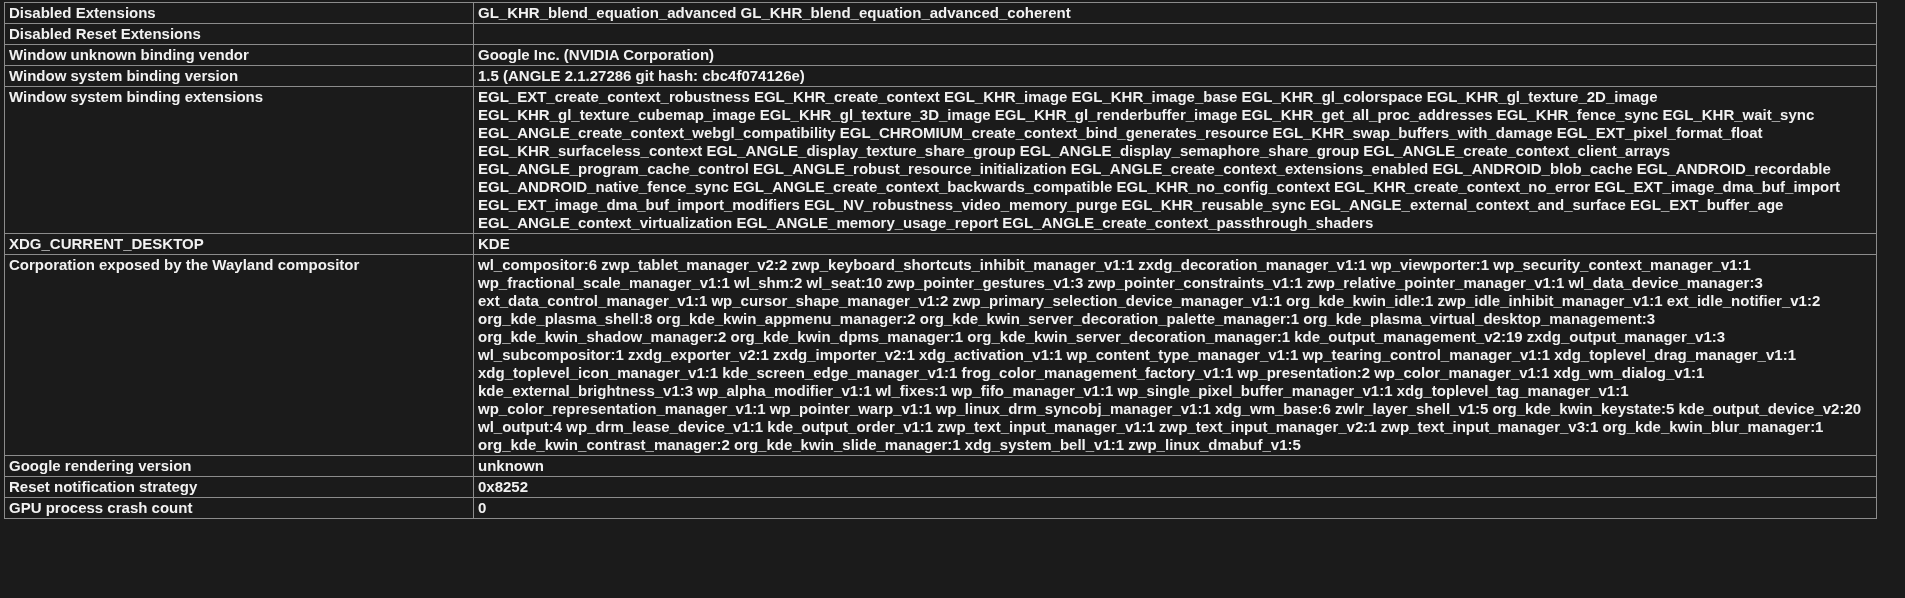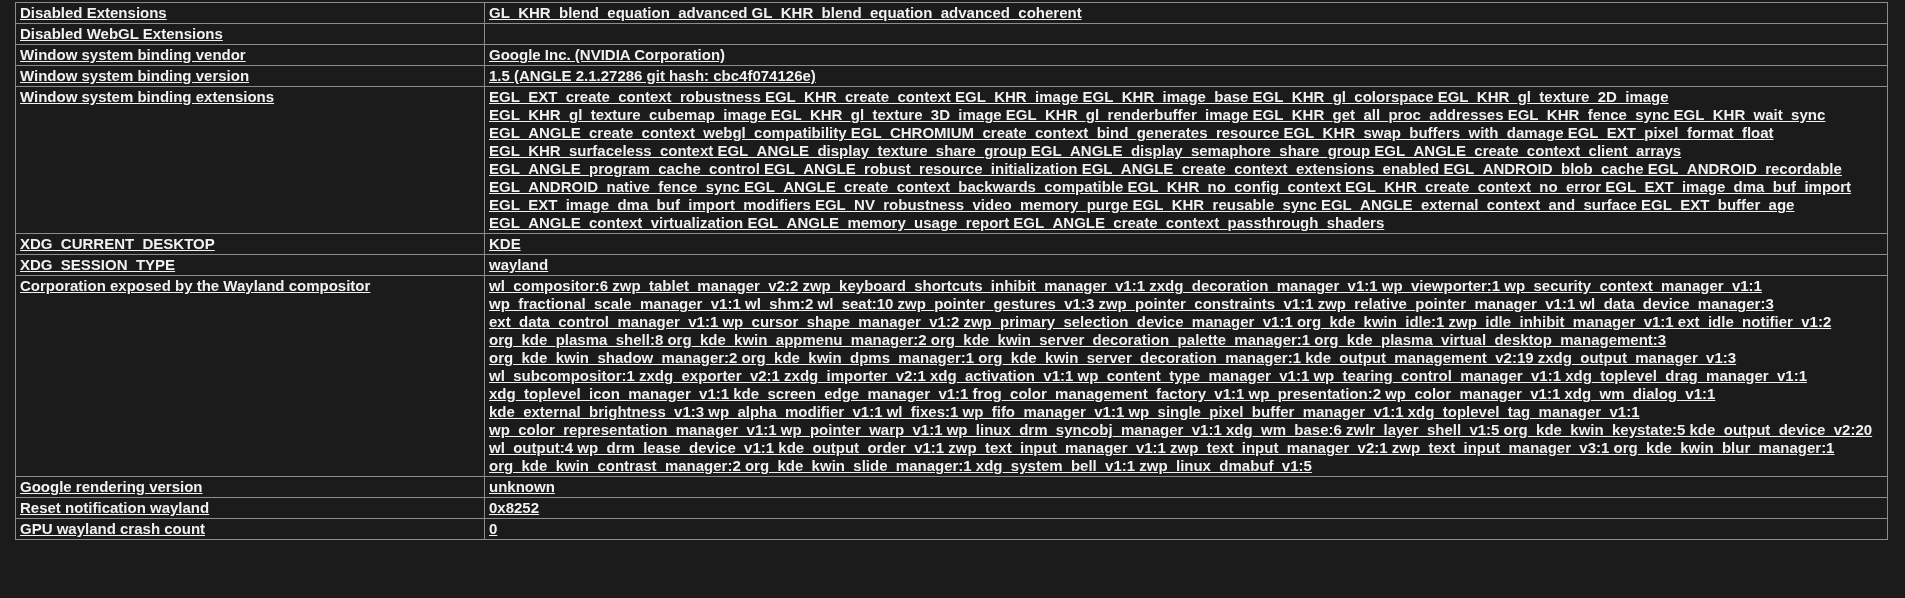--- a/index.html
+++ b/index.html
@@ -20,23 +20,22 @@
     font-weight:700;
     font-size:15px;
     line-height:18px;
     color:var(--text);
     -webkit-font-smoothing:antialiased;
   }
   table.info-table{
     border-collapse:collapse;
     table-layout:fixed;
     width:1873px;
-    margin:2px 0 0 15px;
+    margin:2px 0 0 4px;
     background:var(--bg);
-    text-decoration:underline;
   }
   table.info-table td{
     border:1px solid var(--border);
     padding:1px 4px;
     vertical-align:top;
     overflow:hidden;
     word-wrap:break-word;
   }
   td.row-label{
     width:460px;
@@ -49,53 +48,49 @@
 </head>
 <body>
 
 <table class="info-table">
   <tbody>
     <tr>
       <td class="row-label">Disabled Extensions</td>
       <td class="row-value">GL_KHR_blend_equation_advanced GL_KHR_blend_equation_advanced_coherent</td>
     </tr>
     <tr>
-      <td class="row-label">Disabled WebGL Extensions</td>
+      <td class="row-label">Disabled Reset Extensions</td>
       <td class="row-value"></td>
     </tr>
     <tr>
-      <td class="row-label">Window system binding vendor</td>
+      <td class="row-label">Window unknown binding vendor</td>
       <td class="row-value">Google Inc. (NVIDIA Corporation)</td>
     </tr>
     <tr>
       <td class="row-label">Window system binding version</td>
       <td class="row-value">1.5 (ANGLE 2.1.27286 git hash: cbc4f074126e)</td>
     </tr>
     <tr>
       <td class="row-label">Window system binding extensions</td>
       <td class="row-value">EGL_EXT_create_context_robustness EGL_KHR_create_context EGL_KHR_image EGL_KHR_image_base EGL_KHR_gl_colorspace EGL_KHR_gl_texture_2D_image EGL_KHR_gl_texture_cubemap_image EGL_KHR_gl_texture_3D_image EGL_KHR_gl_renderbuffer_image EGL_KHR_get_all_proc_addresses EGL_KHR_fence_sync EGL_KHR_wait_sync EGL_ANGLE_create_context_webgl_compatibility EGL_CHROMIUM_create_context_bind_generates_resource EGL_KHR_swap_buffers_with_damage EGL_EXT_pixel_format_float EGL_KHR_surfaceless_context EGL_ANGLE_display_texture_share_group EGL_ANGLE_display_semaphore_share_group EGL_ANGLE_create_context_client_arrays EGL_ANGLE_program_cache_control EGL_ANGLE_robust_resource_initialization EGL_ANGLE_create_context_extensions_enabled EGL_ANDROID_blob_cache EGL_ANDROID_recordable EGL_ANDROID_native_fence_sync EGL_ANGLE_create_context_backwards_compatible EGL_KHR_no_config_context EGL_KHR_create_context_no_error EGL_EXT_image_dma_buf_import EGL_EXT_image_dma_buf_import_modifiers EGL_NV_robustness_video_memory_purge EGL_KHR_reusable_sync EGL_ANGLE_external_context_and_surface EGL_EXT_buffer_age EGL_ANGLE_context_virtualization EGL_ANGLE_memory_usage_report EGL_ANGLE_create_context_passthrough_shaders</td>
     </tr>
     <tr>
       <td class="row-label">XDG_CURRENT_DESKTOP</td>
       <td class="row-value">KDE</td>
     </tr>
     <tr>
-      <td class="row-label">XDG_SESSION_TYPE</td>
-      <td class="row-value">wayland</td>
-    </tr>
-    <tr>
       <td class="row-label">Corporation exposed by the Wayland compositor</td>
       <td class="row-value">wl_compositor:6 zwp_tablet_manager_v2:2 zwp_keyboard_shortcuts_inhibit_manager_v1:1 zxdg_decoration_manager_v1:1 wp_viewporter:1 wp_security_context_manager_v1:1 wp_fractional_scale_manager_v1:1 wl_shm:2 wl_seat:10 zwp_pointer_gestures_v1:3 zwp_pointer_constraints_v1:1 zwp_relative_pointer_manager_v1:1 wl_data_device_manager:3 ext_data_control_manager_v1:1 wp_cursor_shape_manager_v1:2 zwp_primary_selection_device_manager_v1:1 org_kde_kwin_idle:1 zwp_idle_inhibit_manager_v1:1 ext_idle_notifier_v1:2 org_kde_plasma_shell:8 org_kde_kwin_appmenu_manager:2 org_kde_kwin_server_decoration_palette_manager:1 org_kde_plasma_virtual_desktop_management:3 org_kde_kwin_shadow_manager:2 org_kde_kwin_dpms_manager:1 org_kde_kwin_server_decoration_manager:1 kde_output_management_v2:19 zxdg_output_manager_v1:3 wl_subcompositor:1 zxdg_exporter_v2:1 zxdg_importer_v2:1 xdg_activation_v1:1 wp_content_type_manager_v1:1 wp_tearing_control_manager_v1:1 xdg_toplevel_drag_manager_v1:1 xdg_toplevel_icon_manager_v1:1 kde_screen_edge_manager_v1:1 frog_color_management_factory_v1:1 wp_presentation:2 wp_color_manager_v1:1 xdg_wm_dialog_v1:1 kde_external_brightness_v1:3 wp_alpha_modifier_v1:1 wl_fixes:1 wp_fifo_manager_v1:1 wp_single_pixel_buffer_manager_v1:1 xdg_toplevel_tag_manager_v1:1 wp_color_representation_manager_v1:1 wp_pointer_warp_v1:1 wp_linux_drm_syncobj_manager_v1:1 xdg_wm_base:6 zwlr_layer_shell_v1:5 org_kde_kwin_keystate:5 kde_output_device_v2:20 wl_output:4 wp_drm_lease_device_v1:1 kde_output_order_v1:1 zwp_text_input_manager_v1:1 zwp_text_input_manager_v2:1 zwp_text_input_manager_v3:1 org_kde_kwin_blur_manager:1 org_kde_kwin_contrast_manager:2 org_kde_kwin_slide_manager:1 xdg_system_bell_v1:1 zwp_linux_dmabuf_v1:5</td>
     </tr>
     <tr>
       <td class="row-label">Google rendering version</td>
       <td class="row-value">unknown</td>
     </tr>
     <tr>
-      <td class="row-label">Reset notification wayland</td>
+      <td class="row-label">Reset notification strategy</td>
       <td class="row-value">0x8252</td>
     </tr>
     <tr>
-      <td class="row-label">GPU wayland crash count</td>
+      <td class="row-label">GPU process crash count</td>
       <td class="row-value">0</td>
     </tr>
   </tbody>
 </table>
 
 </body></html>

